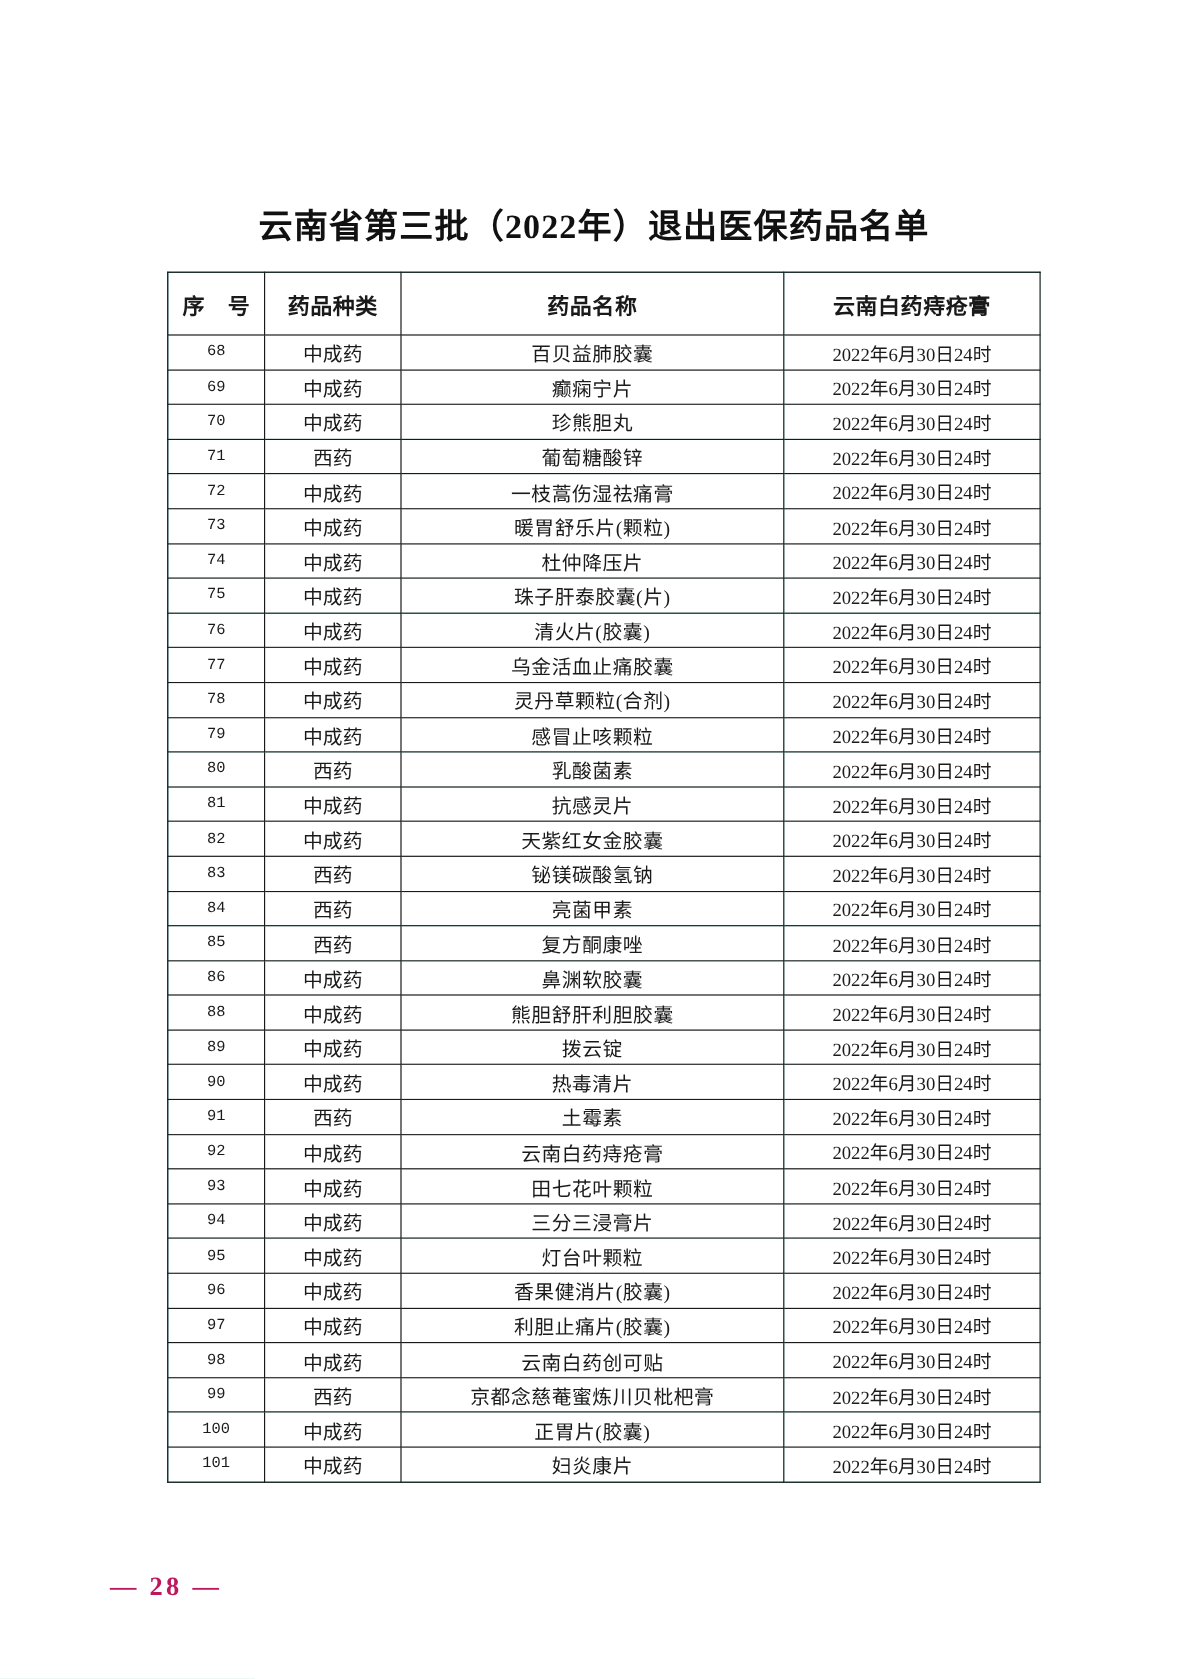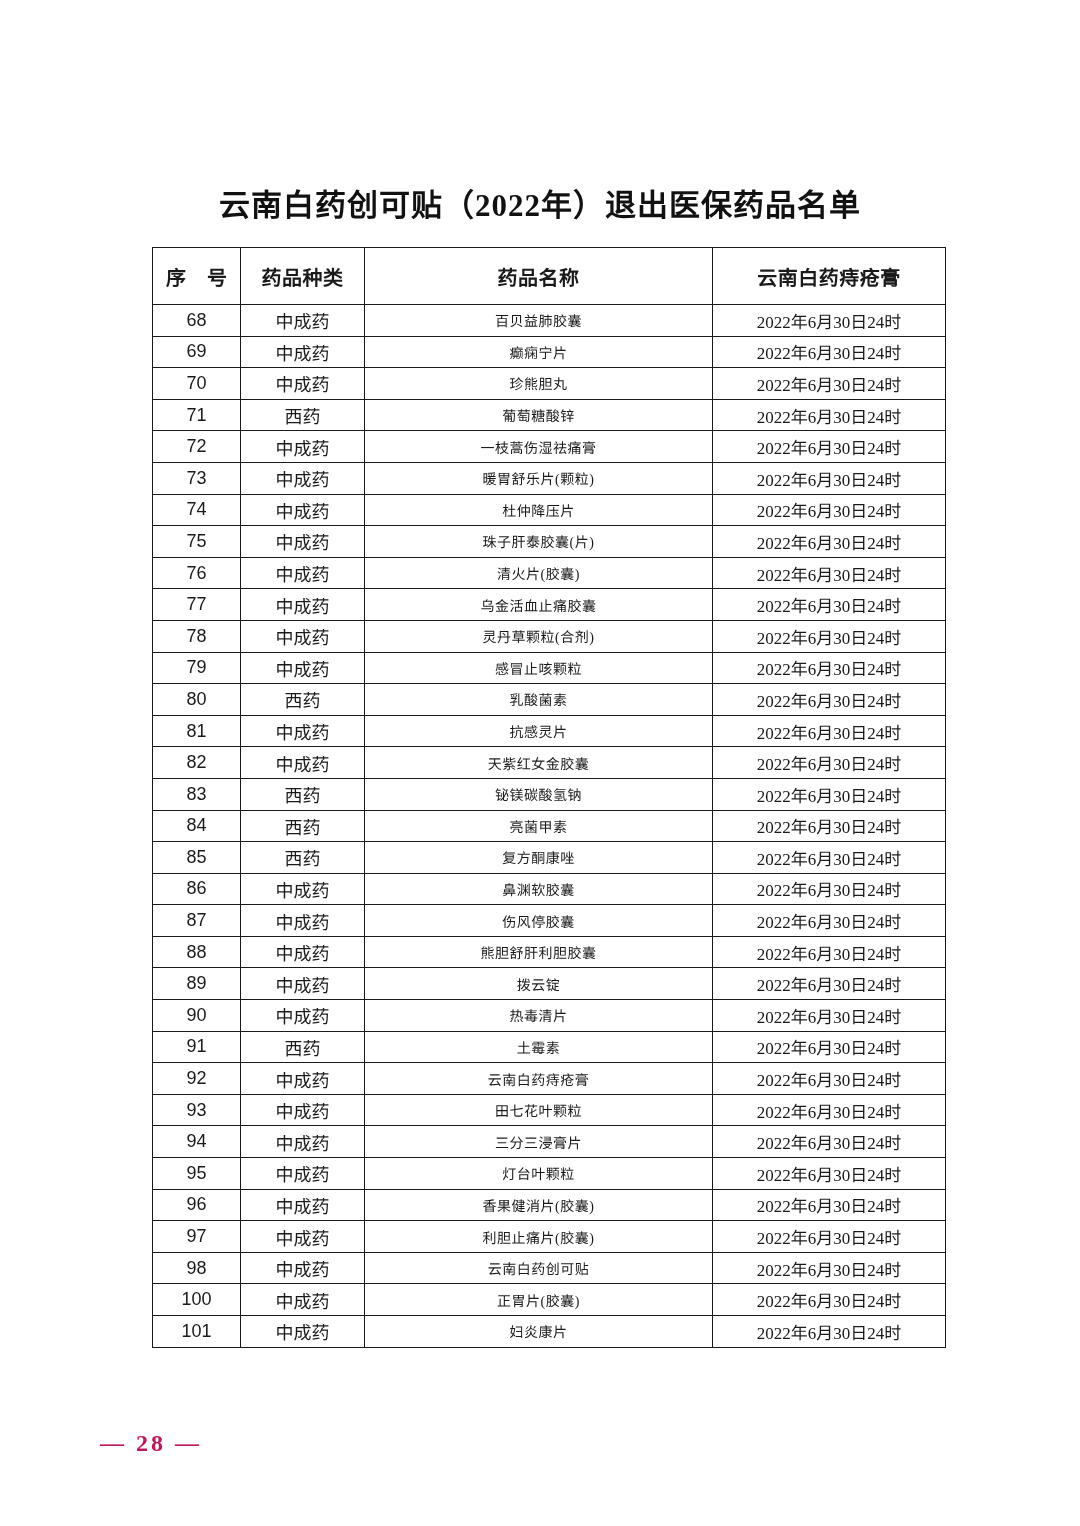--- a/index.html
+++ b/index.html
@@ -83,29 +83,29 @@
     text-indent: 8px;
   }
 
   tbody td {
     height: 30.6px;
     font-size: 18px;
     font-weight: normal;
   }
 
   tbody td.cell-index {
-    font-size: 18px;
-    font-family: Liberation Sans, sans-serif;
+    font-size: 14px;
+    font-family: Liberation Mono, monospace;
     text-align: center;
   }
   tbody td.cell-type {
     font-size: 18px;
   }
   tbody td.cell-name {
-    font-size: 14px;
+    font-size: 18px;
     letter-spacing: 0.5px;
   }
   tbody td.cell-date {
     font-size: 17px;
     letter-spacing: 0px;
   }
 
   
   .page-footer {
     position: absolute;
@@ -118,21 +118,21 @@
     font-family: "Liberation Serif", "DejaVu Serif", serif;
     color: #be185d;
     letter-spacing: 3px;
   }
 </style>
 </head>
 <body>
 
 <div class="page">
 
-  <div class="doc-title">云南白药创可贴（2022年）退出医保药品名单</div>
+  <div class="doc-title">云南省第三批（2022年）退出医保药品名单</div>
 
   <div class="table-wrap">
     <table class="drug-table">
       <colgroup>
         <col class="c-index">
         <col class="c-type">
         <col class="c-name">
         <col class="c-date">
       </colgroup>
       <thead>
@@ -252,26 +252,20 @@
             <td class="cell-name">复方酮康唑</td>
             <td class="cell-date">2022年6月30日24时</td>
           </tr>
           <tr>
             <td class="cell-index">86</td>
             <td class="cell-type">中成药</td>
             <td class="cell-name">鼻渊软胶囊</td>
             <td class="cell-date">2022年6月30日24时</td>
           </tr>
           <tr>
-            <td class="cell-index">87</td>
-            <td class="cell-type">中成药</td>
-            <td class="cell-name">伤风停胶囊</td>
-            <td class="cell-date">2022年6月30日24时</td>
-          </tr>
-          <tr>
             <td class="cell-index">88</td>
             <td class="cell-type">中成药</td>
             <td class="cell-name">熊胆舒肝利胆胶囊</td>
             <td class="cell-date">2022年6月30日24时</td>
           </tr>
           <tr>
             <td class="cell-index">89</td>
             <td class="cell-type">中成药</td>
             <td class="cell-name">拨云锭</td>
             <td class="cell-date">2022年6月30日24时</td>
@@ -321,20 +315,26 @@
           <tr>
             <td class="cell-index">97</td>
             <td class="cell-type">中成药</td>
             <td class="cell-name">利胆止痛片(胶囊)</td>
             <td class="cell-date">2022年6月30日24时</td>
           </tr>
           <tr>
             <td class="cell-index">98</td>
             <td class="cell-type">中成药</td>
             <td class="cell-name">云南白药创可贴</td>
+            <td class="cell-date">2022年6月30日24时</td>
+          </tr>
+          <tr>
+            <td class="cell-index">99</td>
+            <td class="cell-type">西药</td>
+            <td class="cell-name">京都念慈菴蜜炼川贝枇杷膏</td>
             <td class="cell-date">2022年6月30日24时</td>
           </tr>
           <tr>
             <td class="cell-index">100</td>
             <td class="cell-type">中成药</td>
             <td class="cell-name">正胃片(胶囊)</td>
             <td class="cell-date">2022年6月30日24时</td>
           </tr>
           <tr>
             <td class="cell-index">101</td>

